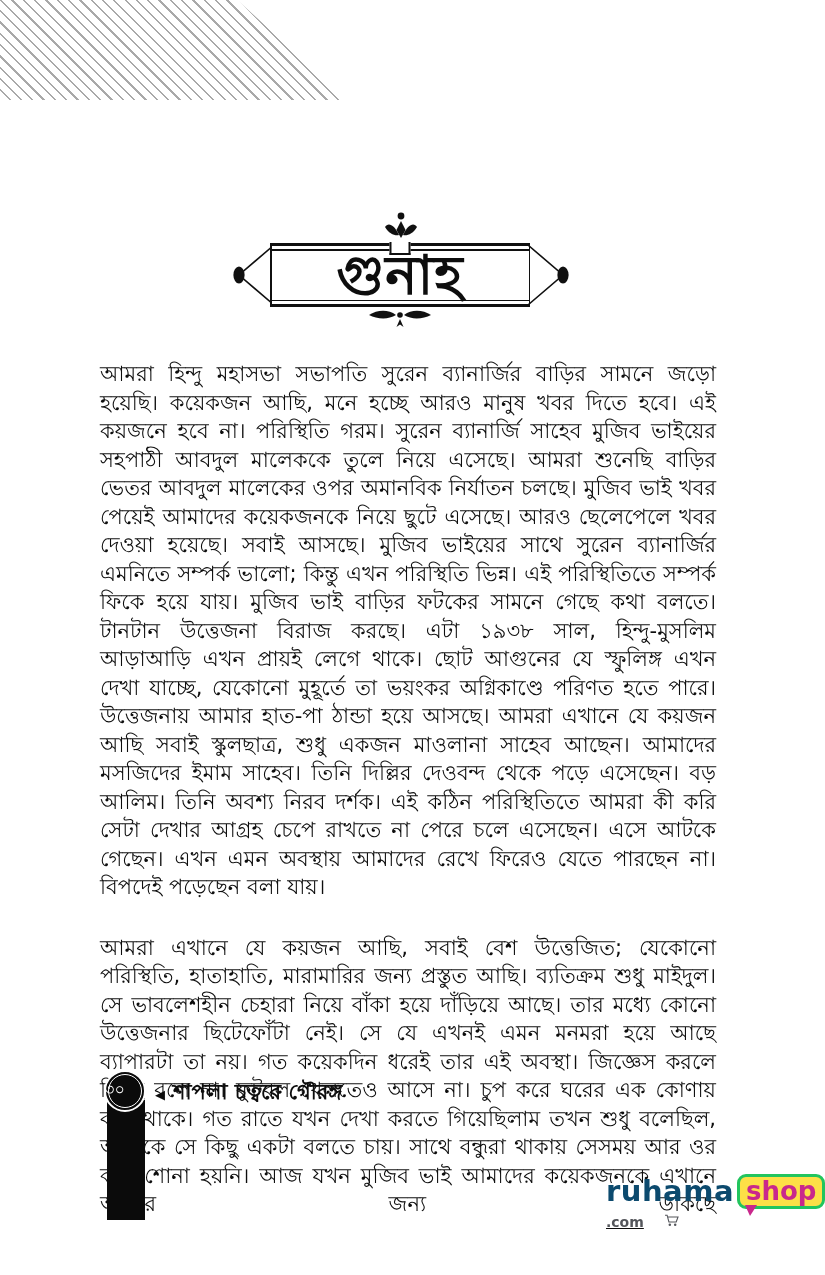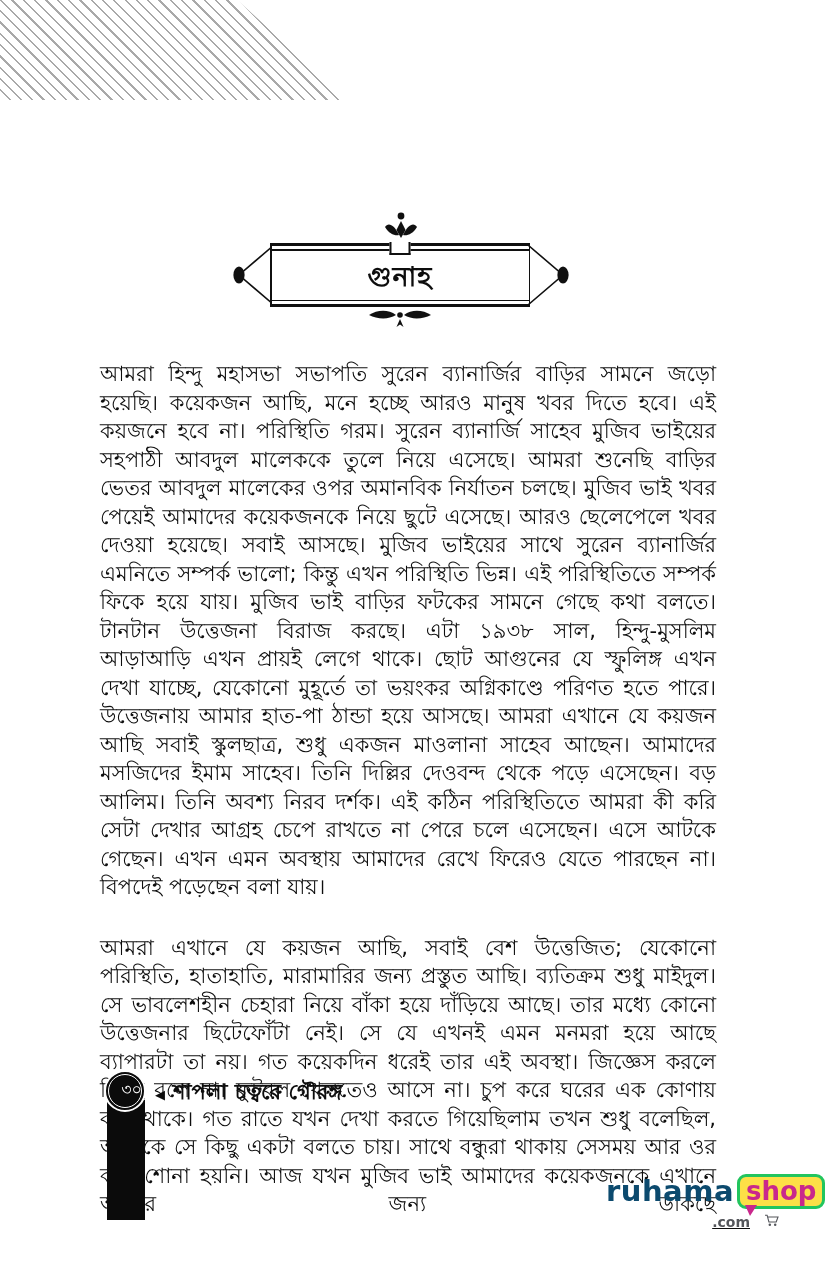--- a/index.html
+++ b/index.html
@@ -38,21 +38,21 @@
   .tb-right { right: 0; top: 0; bottom: 0; width: 1.5px; }
   .tb-notch {
     position: absolute; top: -1px; left: 50%; transform: translateX(-50%);
     width: 17px; height: 11px; background: #fff;
     border-left: 2.5px solid #101010; border-right: 2.5px solid #101010;
     border-bottom: 2.5px solid #101010;
   }
   .tbox-title {
     position: absolute; inset: 0;
     display: flex; align-items: center; justify-content: center;
-    font-size: 27px; font-weight: 600; padding-top: 7px;
+    font-size: 54px; font-weight: 600; padding-top: 7px;
     letter-spacing: 1px;
   }
   .arrow-orn { position: absolute; top: 32px; }
   .arrow-left  { left: 0px; }
   .arrow-right { left: 296px; }
   .leaf { position: absolute; left: 136px; top: 99px; }
 
   
   .body-text {
     position: absolute; left: 100px; top: 360px; width: 616px;
@@ -66,21 +66,21 @@
   
   .page-bar {
     position: absolute; left: 107px; top: 1100px;
     width: 38px; height: 120px; background: #0b0b0b;
   }
   .page-circle {
     position: absolute; left: 104px; top: 1070px;
     width: 42px; height: 42px; border-radius: 50%;
     background: #0b0b0b; border: 2px solid #fff;
     box-sizing: border-box;
-    display: flex; align-items: center; justify-content: flex-end;
+    display: flex; align-items: center; justify-content: flex-start;
   }
   .page-circle .ring {
     position: absolute; inset: 2px; border: 1.5px solid #fff; border-radius: 50%;
   }
   .page-num { color: #fff; font-size: 16px; position: relative; left: -2px; top: -1px; }
 
   .footer-line {
     position: absolute; left: 155px; top: 1076px;
     display: flex; align-items: center; gap: 8px;
   }
@@ -100,22 +100,22 @@
     padding: 1px 6px 2px 6px; background: #fde047;
   }
   .logo-shop { color: #c9288c; font-weight: bold; font-size: 26px; line-height: 1; }
   .logo-tail {
     position: absolute; left: 5px; bottom: -10px;
     width: 0; height: 0;
     border-left: 5px solid transparent; border-right: 7px solid transparent;
     border-top: 11px solid #c9288c;
   }
   .logo-com-row {
-    display: flex; justify-content: flex-end; align-items: center;
-    margin-top: 3px; padding-right: 2px; gap: 14px; text-decoration: underline;
+    display: flex; align-items: center;
+    margin-top: 3px; padding-right: 2px; gap: 20px; text-decoration: underline;
   }
   .logo-com { color: #54565b; font-weight: bold; font-size: 14px; line-height: 1; }
 </style>
 </head>
 <body>
 
 <div class="stripes"></div>
 
 <div class="title-wrap">
 

